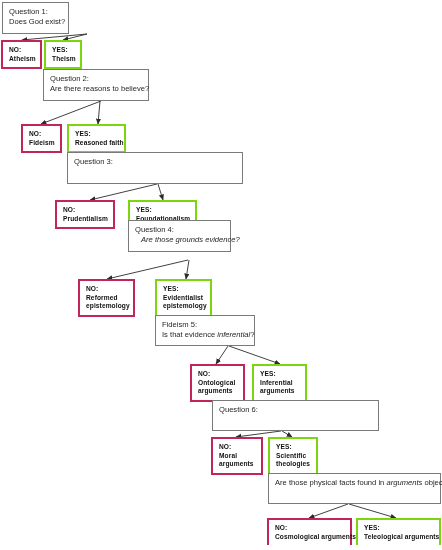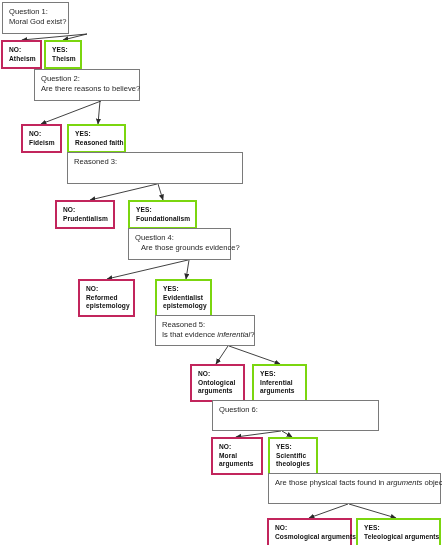--- a/index.html
+++ b/index.html
@@ -51,20 +51,21 @@
   }
   .node.answer.yes {
     border-color: #7bd60f;
   }
   .node .line {
     display: block;
     white-space: nowrap;
   }
   .node.question .line.indent {
     padding-left: 6px;
+    font-style: italic;
   }
   .node .line em {
     font-style: italic;
   }
 </style>
 </head>
 <body>
 
 <div id="flowchart-canvas">
   <svg id="arrow-layer" viewBox="0 0 442 550" width="442" height="550" xmlns="http://www.w3.org/2000/svg">
@@ -86,69 +87,69 @@
         <line x1="229" y1="346" x2="280" y2="364" stroke="#2b2b2b" stroke-width="0.9" marker-end="url(#arrowhead)"></line>
         <line x1="281" y1="431" x2="236" y2="437" stroke="#2b2b2b" stroke-width="0.9" marker-end="url(#arrowhead)"></line>
         <line x1="282" y1="431" x2="292" y2="437" stroke="#2b2b2b" stroke-width="0.9" marker-end="url(#arrowhead)"></line>
         <line x1="348" y1="504" x2="309" y2="518" stroke="#2b2b2b" stroke-width="0.9" marker-end="url(#arrowhead)"></line>
         <line x1="349" y1="504" x2="396" y2="518" stroke="#2b2b2b" stroke-width="0.9" marker-end="url(#arrowhead)"></line>
       </g>
   </svg>
   <div id="nodes-group">
       <div class="node question" style="left: 2px; top: 2px; width: 67px; min-height: 32px;">
         <span class="line">Question 1:</span>
-        <span class="line">Moral God exist?</span>
+        <span class="line">Does God exist?</span>
       </div>
       <div class="node answer no" style="left: 1px; top: 40px; width: 41px; min-height: 29px;">
         <span class="line">NO:</span>
         <span class="line">Atheism</span>
       </div>
       <div class="node answer yes" style="left: 44px; top: 40px; width: 38px; min-height: 29px;">
         <span class="line">YES:</span>
         <span class="line">Theism</span>
       </div>
-      <div class="node question" style="left: 34px; top: 69px; width: 106px; min-height: 32px;">
+      <div class="node question" style="left: 43px; top: 69px; width: 106px; min-height: 32px;">
         <span class="line">Question 2:</span>
         <span class="line">Are there reasons to believe?</span>
       </div>
       <div class="node answer no" style="left: 21px; top: 124px; width: 41px; min-height: 29px;">
         <span class="line">NO:</span>
         <span class="line">Fideism</span>
       </div>
       <div class="node answer yes" style="left: 67px; top: 124px; width: 59px; min-height: 29px;">
         <span class="line">YES:</span>
         <span class="line">Reasoned faith</span>
       </div>
       <div class="node question" style="left: 67px; top: 152px; width: 176px; min-height: 32px;">
-        <span class="line">Reasoned 3:</span>
+        <span class="line">Question 3:</span>
       </div>
       <div class="node answer no" style="left: 55px; top: 200px; width: 60px; min-height: 29px;">
         <span class="line">NO:</span>
         <span class="line">Prudentialism</span>
       </div>
       <div class="node answer yes" style="left: 128px; top: 200px; width: 69px; min-height: 29px;">
         <span class="line">YES:</span>
         <span class="line">Foundationalism</span>
       </div>
-      <div class="node question" style="left: 128px; top: 228px; width: 103px; min-height: 32px;">
+      <div class="node question" style="left: 128px; top: 220px; width: 103px; min-height: 32px;">
         <span class="line">Question 4:</span>
         <span class="line indent">Are those grounds evidence?</span>
       </div>
       <div class="node answer no" style="left: 78px; top: 279px; width: 57px; min-height: 37px;">
         <span class="line">NO:</span>
         <span class="line">Reformed</span>
         <span class="line">epistemology</span>
       </div>
       <div class="node answer yes" style="left: 155px; top: 279px; width: 57px; min-height: 37px;">
         <span class="line">YES:</span>
         <span class="line">Evidentialist</span>
         <span class="line">epistemology</span>
       </div>
       <div class="node question" style="left: 155px; top: 315px; width: 100px; min-height: 31px;">
-        <span class="line">Reasoned 5:</span>
+        <span class="line">Fideism 5:</span>
         <span class="line">Is that evidence <em>inferential</em>?</span>
       </div>
       <div class="node answer no" style="left: 190px; top: 364px; width: 55px; min-height: 37px;">
         <span class="line">NO:</span>
         <span class="line">Ontological</span>
         <span class="line">arguments</span>
       </div>
       <div class="node answer yes" style="left: 252px; top: 364px; width: 55px; min-height: 37px;">
         <span class="line">YES:</span>
         <span class="line">Inferential</span>

